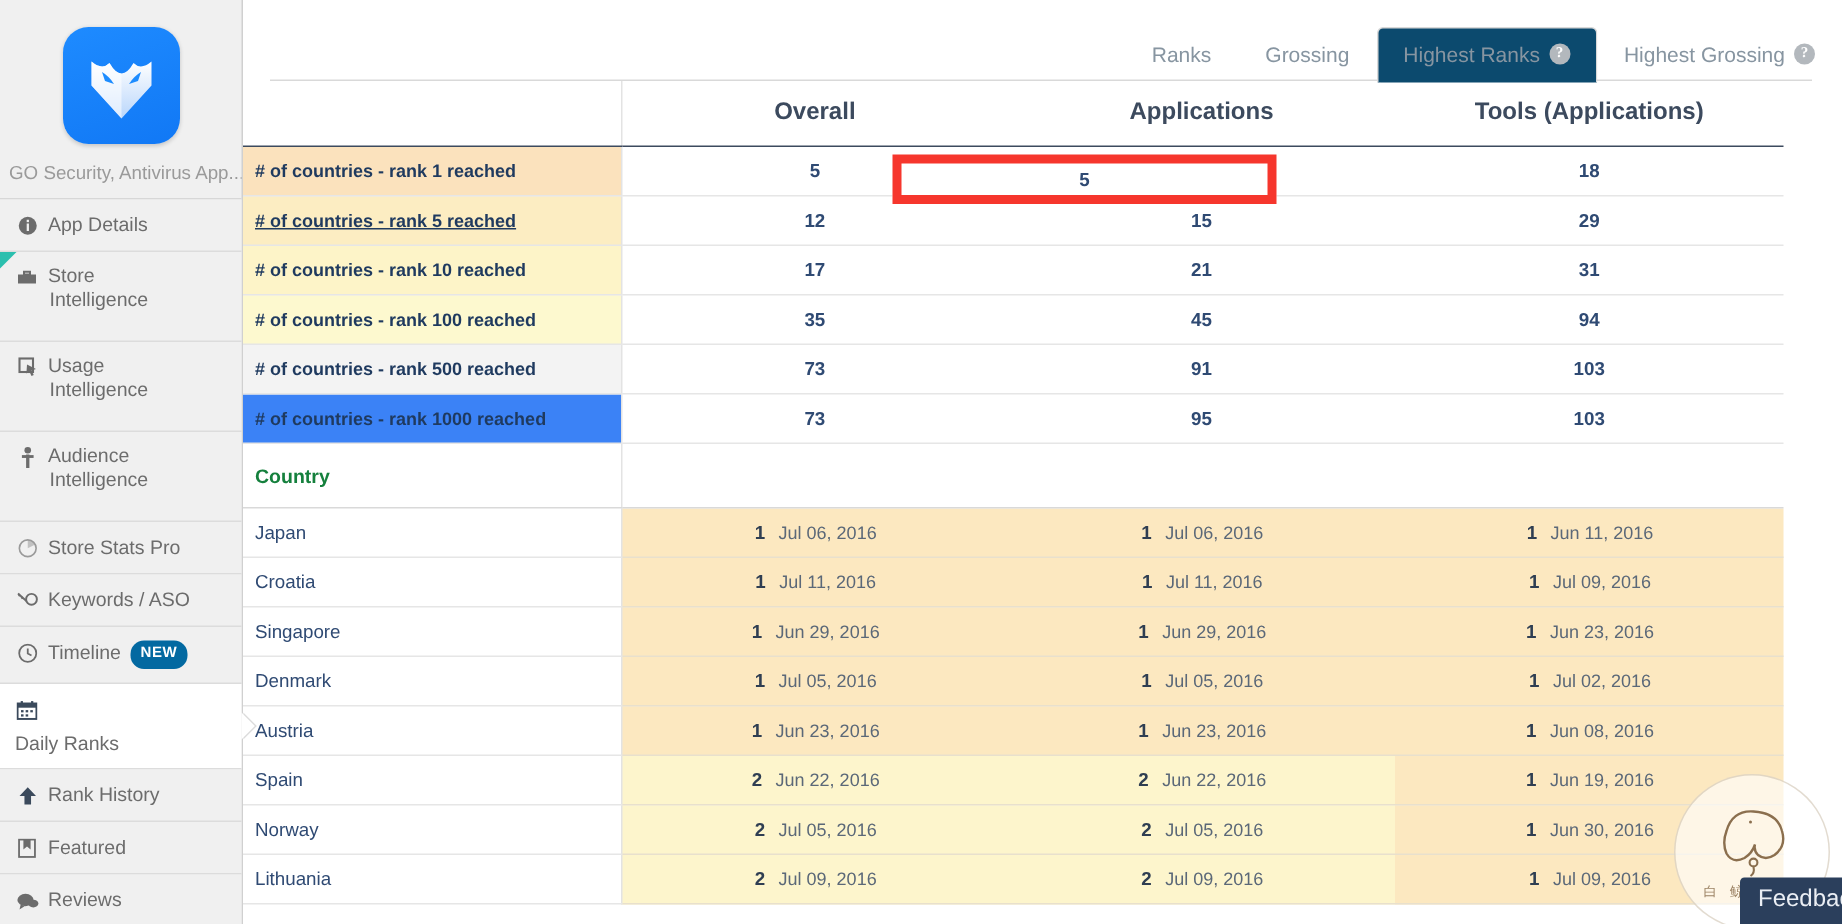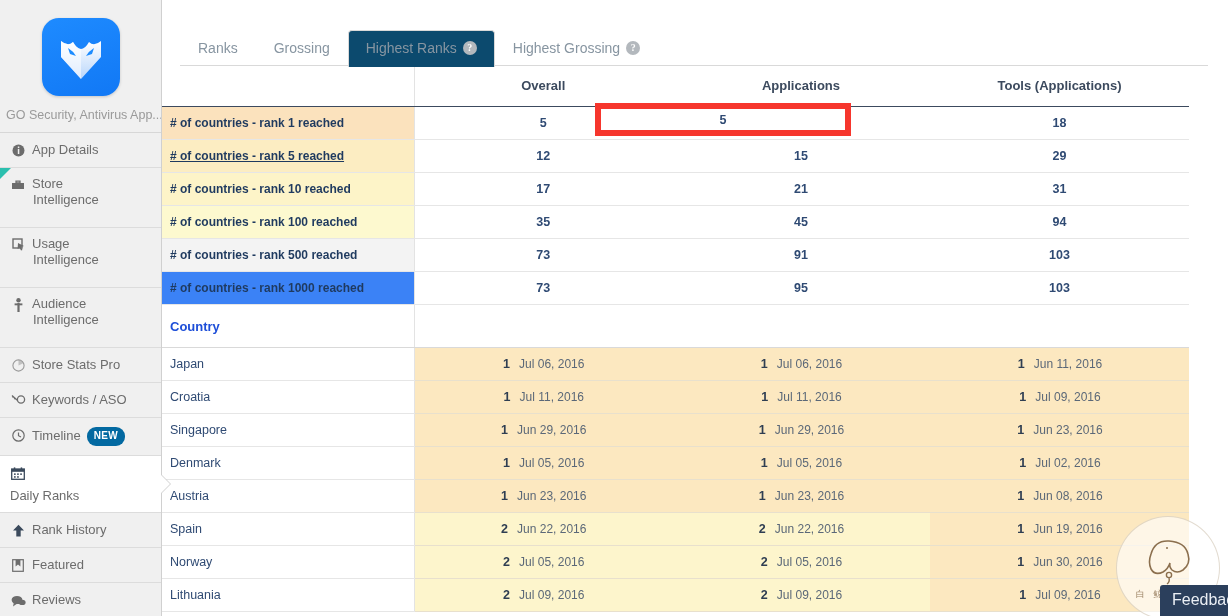--- a/index.html
+++ b/index.html
@@ -70,23 +70,23 @@
     filter: drop-shadow(1px 0 0 #d0d0d0);
   }
   .sidebar-tail { height: 22px; background: #f0f0f0; border-bottom: 1px solid #dcdcdc; }
   .sidebar-bottom-line { border-top: 2px solid #555; margin-top: 0; }
 
   
   .main { flex: 1 1 auto; position: relative; background: #fff; overflow: hidden; }
 
   
   .tabs-row {
-    position: relative; height: 66px;
-    padding: 14px 16px 0 18px;
-    display: flex; align-items: flex-end;
+    position: relative; height: 54px;
+    padding: 14px 0 0 18px;
+    display: flex; align-items: flex-end; justify-content: flex-end;
   }
   .tabs-underline {
     position: absolute; left: 18px; right: 20px; bottom: 0;
     border-bottom: 1px solid #d9d9d9;
   }
   .tab {
     position: relative; z-index: 2;
     padding: 9px 17px 10px 17px;
     font-size: 14px; color: #8795a1; cursor: pointer;
     border: 1px solid transparent; border-bottom: none;
@@ -108,36 +108,36 @@
 
   
   .table-wrap { padding: 0 20px 0 0; }
   table.grid { width: 1027px; border-collapse: collapse; table-layout: fixed; margin-left: 0; }
   table.grid col.c0 { width: 252px; }
   table.grid col.c1 { width: 258px; }
   table.grid col.c2 { width: 258px; }
   table.grid col.c3 { width: 259px; }
 
   .grid th {
-    font-size: 13px; color: #3c4a5e; font-weight: bold;
+    font-size: 16px; color: #3c4a5e; font-weight: bold;
     text-align: center; padding: 12px 0 13px 0;
     border-bottom: 1px solid #3c4a5e;
     background: #fff;
   }
   .grid th.first { border-bottom: 1px solid #3c4a5e; border-right: 1px solid #e3e3e3; }
   .grid td {
     font-size: 12.5px; color: #2f4a73; font-weight: bold;
     text-align: center; padding: 9px 0; height: 32px;
     border-bottom: 1px solid #e6e6e6;
   }
   .grid td.lbl {
     text-align: left; padding-left: 8px; font-size: 12px;
     color: #1f3a5f; border-right: 1px solid #e3e3e3;
   }
-  .grid td.lbl.plain { color: #1d4ed8; }
+  .grid td.lbl.plain { color: #15803d; }
 
   
   .sh1 { background: #fbe2bd; }
   .sh2 { background: #fcedc2; text-decoration: underline; }
   .sh3 { background: #fdf4c8; }
   .sh4 { background: #fdf9cf; }
   .sh5 { background: #f3f3f3; }
   .sh6 { background: #3b82f6; }
 
   

